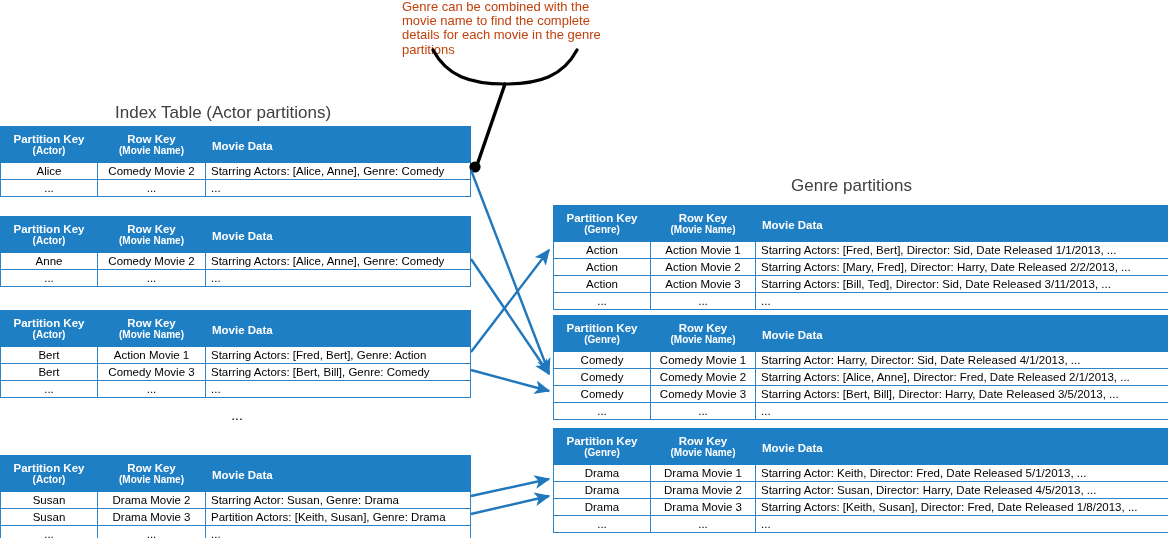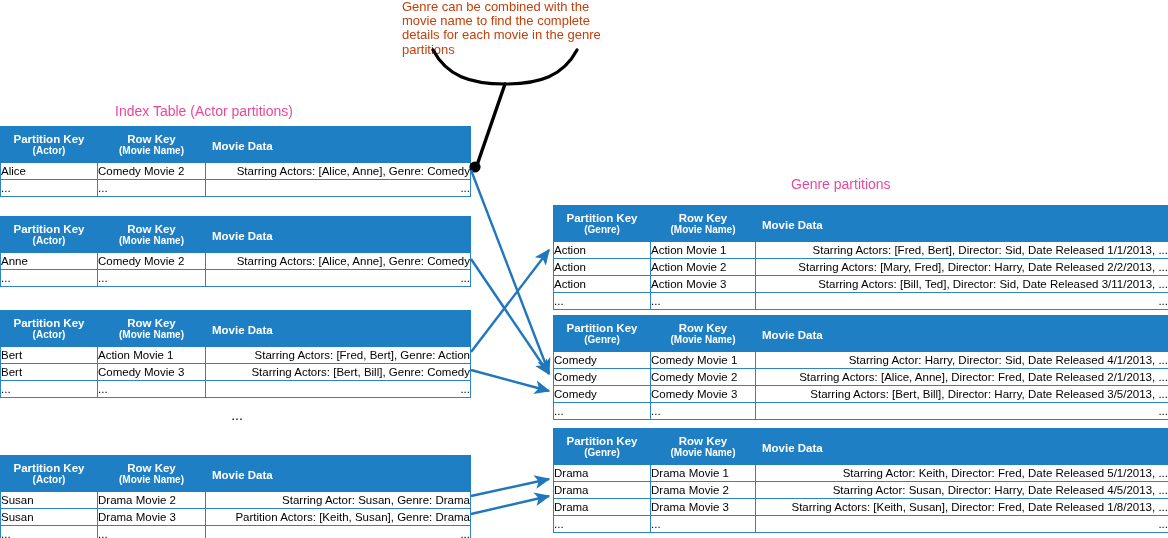--- a/index.html
+++ b/index.html
@@ -22,23 +22,23 @@
     width: 216px;
     text-align: left;
     font-size: 13px;
     line-height: 14.2px;
     color: #c2410c;
     font-weight: 400;
   }
   
   .section-title {
     position: absolute;
-    font-size: 14px;
+    font-size: 17px;
     font-weight: 400;
-    color: #ec4899;
+    color: #404040;
     white-space: nowrap;
   }
   #title-index { left: 115px; top: 103px; }
   #title-genre { left: 791px; top: 176px; }
   
   .tbl {
     position: absolute;
     border-collapse: collapse;
     table-layout: fixed;
     background: #ffffff;
@@ -61,22 +61,22 @@
   .tbl thead th.c1, .tbl thead th.c2 { text-align: center; }
   .tbl thead th.c3 { text-align: left; padding-left: 6px; padding-top: 2px; }
   .th-main { display: block; font-size: 11.5px; font-weight: bold; }
   .th-sub  { display: block; font-size: 10px; font-weight: bold; }
   .tbl tbody td {
     height: 17px;
     font-size: 11.5px;
     color: #000000;
     background: #ffffff;
   }
-  .tbl tbody td.c1, .tbl tbody td.c2 { text-align: left; }
-  .tbl tbody td.c3 { text-align: right; padding-left: 5px; white-space: nowrap; overflow: hidden; }
+  .tbl tbody td.c1, .tbl tbody td.c2 { text-align: center; }
+  .tbl tbody td.c3 { text-align: left; padding-left: 5px; white-space: nowrap; overflow: hidden; }
   .tbl tbody td.dots { color: #000; }
   
   .tbl-left { left: 0px; width: 470px; }
   .tbl-left col.c1 { width: 97px; }
   .tbl-left col.c2 { width: 108px; }
   .tbl-left col.c3 { width: 265px; }
   
   .tbl-right { left: 553px; width: 615px; }
   .tbl-right col.c1 { width: 97px; }
   .tbl-right col.c2 { width: 105px; }

